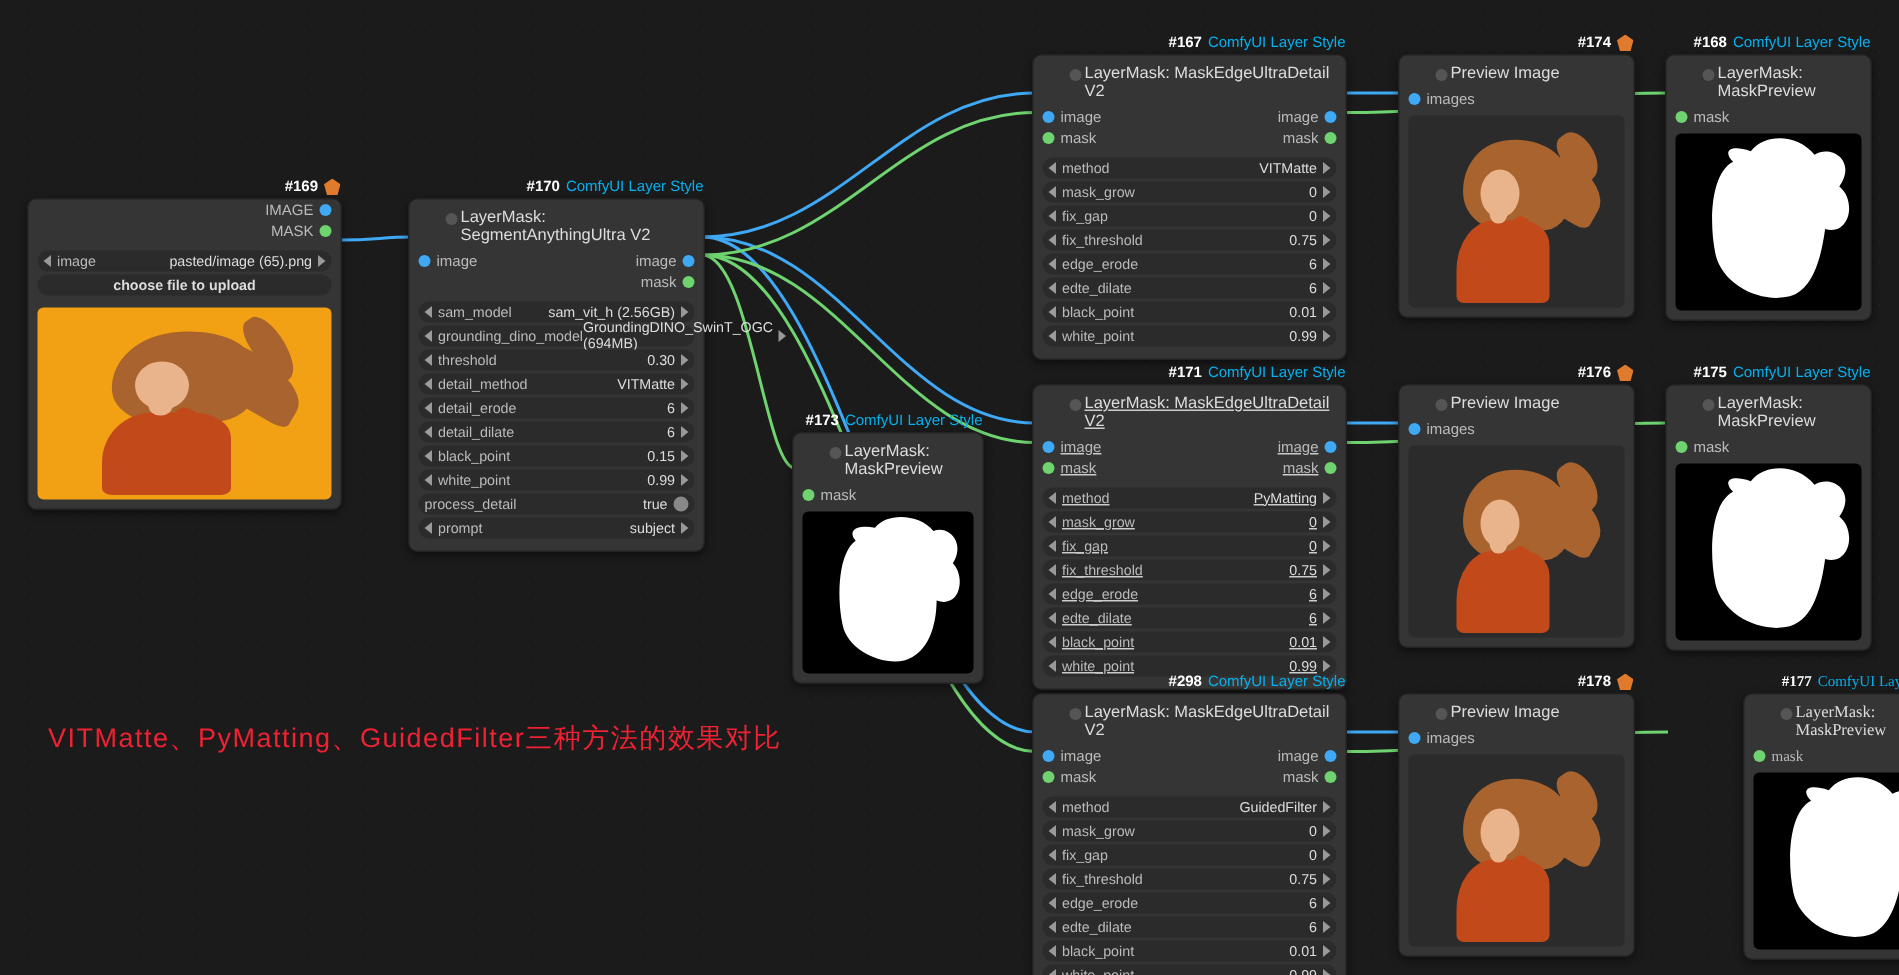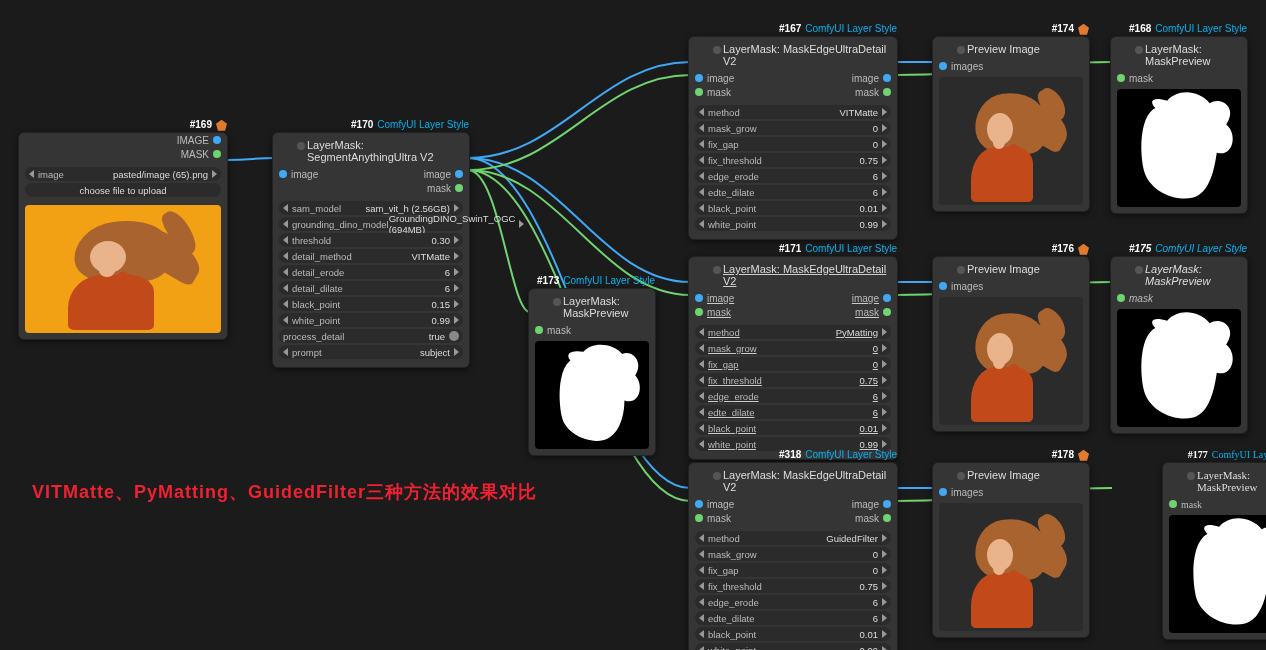--- a/index.html
+++ b/index.html
@@ -62,21 +62,21 @@
     padding: 0 4px;
     font-size:9.5px;
     color:#bbb;
     position:relative;
   }
   .widget .wl { flex:0 0 auto; }
   .widget .wv { margin-left:auto; color:#ddd; }
   .widget .tri { width:0;height:0;border-top:4px solid transparent;border-bottom:4px solid transparent;}
   .widget .tri.l { border-right:5px solid #999; margin-right:4px;}
   .widget .tri.r { border-left:5px solid #999; margin-left:4px;}
-  .widget.btn { justify-content:center; color:#ddd; }
+  .widget.btn { justify-content:center; color:#ddd;font-weight:bold; }
   .widget.toggle .ball { width:10px;height:10px;border-radius:50%;background:#888; margin-left:4px;}
 
   .thumb {
     margin: 0 6px 6px 6px;
     border-radius:4px;
     overflow:hidden;
     position:relative;
   }
   .thumb.orange { background:#f2a114; }
   .thumb.black  { background:#000; }
@@ -93,21 +93,21 @@
   .face { position:absolute; background:#e9b38b; width:26%; height:28%; left:22%; top:22%; border-radius:50%;}
   .torso { position:absolute; background:#c24a1a; width:62%; height:48%; left:6%; top:52%; border-radius:40% 30% 8% 8% / 60% 30% 8% 8%; }
   .arm { position:absolute; background:#c24a1a; width:16%; height:38%; left:34%; top:48%; border-radius:40%; transform:rotate(25deg);}
   .hand { position:absolute; background:#e9b38b; width:12%; height:12%; left:28%; top:42%; border-radius:50%;}
 
   .mask-shape { fill:#fff; }
   .note {
     position:absolute;
     color:#e23;
     font-size:18px;
-    font-weight:bold;
+    font-weight:normal;
     letter-spacing:1px;
   }
 </style>
 </head>
 <body>
 
 <svg class="wires">
   <path d="M227 160 C 250 160 255 158 274 158" stroke="#3fa9f5" stroke-width="2" fill="none"></path>
   <path d="M468 158 C 560 158 600 62  690 62" stroke="#3fa9f5" stroke-width="2" fill="none"></path>
   <path d="M468 158 C 560 158 600 282 690 282" stroke="#3fa9f5" stroke-width="2" fill="none"></path>
@@ -413,21 +413,21 @@
         </div>
         <div class="widget">
           <span class="tri l"></span>
           <span class="wl">white_point</span>
           <span class="wv">0.99</span>
           <span class="tri r"></span>
         </div>
       </div>
     </div>
     <div class="node" style="left: 688px; top: 462px; width: 210px;">
-    <div class="node-header"><span class="nid">#318</span><span class="suite">ComfyUI Layer Style</span></div>
+    <div class="node-header"><span class="nid">#298</span><span class="suite">ComfyUI Layer Style</span></div>
     <div class="title-bar"><span class="title-dot"></span>LayerMask: MaskEdgeUltraDetail V2</div>
     <div class="ports">
       <div class="port-row">
           <span class="port-left">
             <span class="dot img"></span>
             <span class="port-label">image</span>
           </span>
           <span class="port-right">
             <span class="port-label">image</span>
             <span class="dot img"></span>
@@ -580,21 +580,21 @@
             <span class="port-label">mask</span>
           </span>
         </div>
       </div>
     <div class="thumb black" style="height:118px;">
       <svg viewBox="0 0 100 100" width="100%" height="100%">
           <path class="mask-shape" d="M30 16 C18 22 16 48 20 68 C24 86 46 96 62 92 C76 88 80 68 82 54 C96 58 100 38 90 30 C100 16 86 6 76 12 C66 0 48 0 40 10 C28 6 24 10 30 16 Z"></path>
         </svg>
     </div>
     </div>
-    <div class="node" style="left: 1110px; top: 256px; width: 138px; font-style: italic;">
+    <div class="node" style="left: 1110px; top: 256px; width: 138px;">
     <div class="node-header"><span class="nid">#175</span><span class="suite">ComfyUI Layer Style</span></div>
     <div class="title-bar"><span class="title-dot"></span>LayerMask: MaskPreview</div>
     <div class="ports">
         <div class="port-row">
           <span class="port-left">
             <span class="dot msk"></span>
             <span class="port-label">mask</span>
           </span>
         </div>
       </div>

